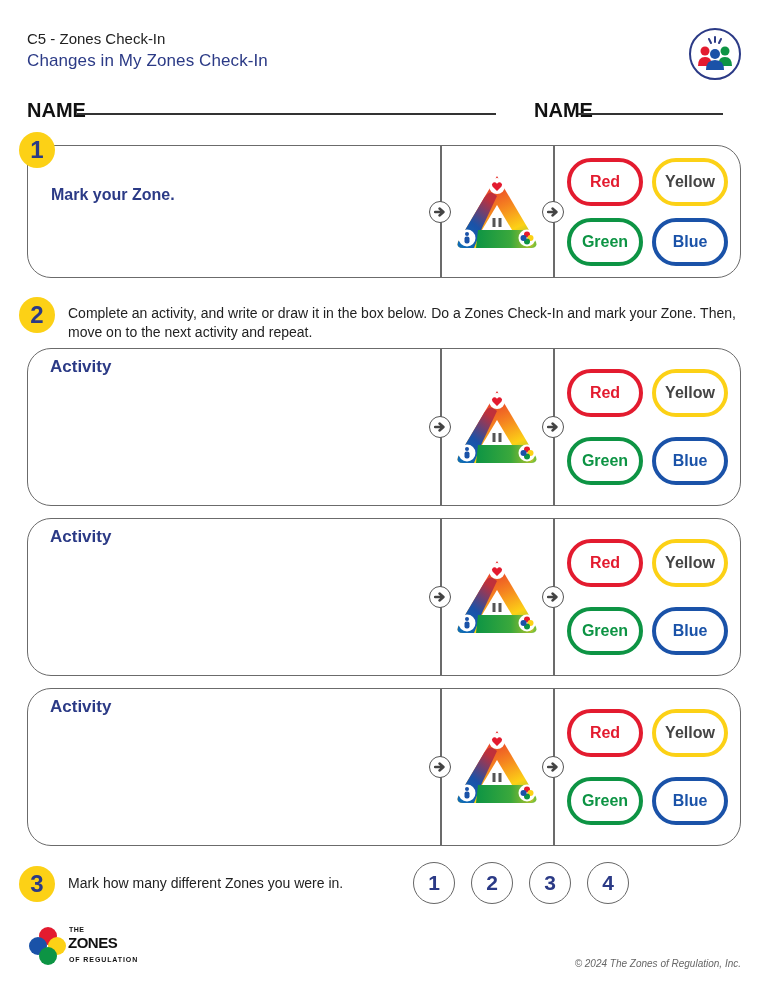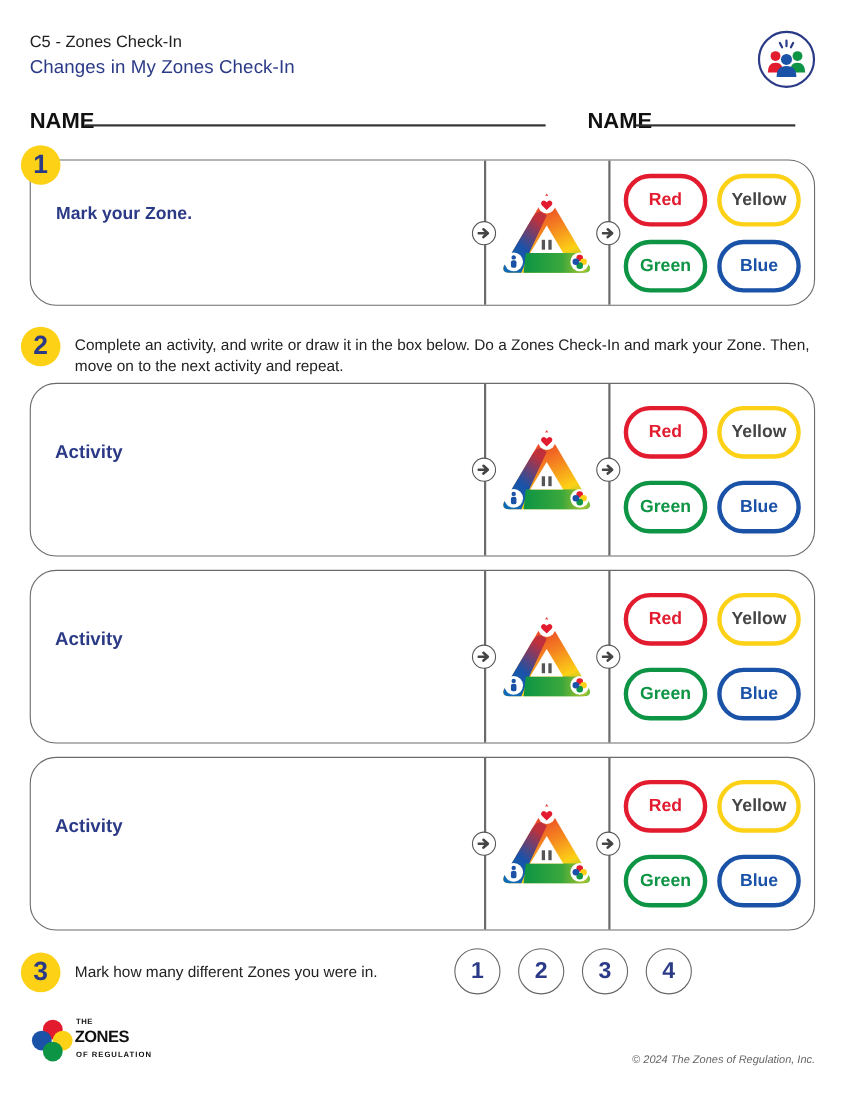--- a/index.html
+++ b/index.html
@@ -14,21 +14,21 @@
   .field-label { position: absolute; font-size: 20px; font-weight: 700; color: #111; top: 99px; }
   .field-line { position: absolute; height: 1.5px; background: #333; top: 113px; }
 
   .step-badge { position: absolute; width: 36px; height: 36px; border-radius: 50%; background: #fcd116; display: flex; align-items: center; justify-content: center; font-size: 24px; font-weight: 700; color: #2b3a86; z-index: 3; }
 
   .card { position: absolute; left: 27px; width: 714px; border: 1.5px solid #6b6b6b; border-radius: 24px; background: #fff; }
   .card.first { border-top-left-radius: 0; }
   .divider { position: absolute; top: 0; bottom: 0; width: 1.5px; background: #6b6b6b; }
 
   .card-instruction { position: absolute; left: 23px; top: 38px; font-size: 16px; font-weight: 700; color: #2b3a86; line-height: 22px; }
-  .activity-label { position: absolute; left: 22px; top: 8px; font-size: 17px; font-weight: 700; color: #2b3a86; margin-top: 44px; }
+  .activity-label { position: absolute; left: 22px; top: 8px; font-size: 17px; font-weight: 700; color: #2b3a86; }
 
   .arrow-btn { position: absolute; width: 22px; height: 22px; border-radius: 50%; border: 1.5px solid #555; background: #fff; display: flex; align-items: center; justify-content: center; z-index: 2; }
   .arrow-btn svg { width: 12px; height: 12px; }
 
   .zones-icon { position: absolute; width: 86px; height: 80px; }
 
   .pill { position: absolute; width: 76px; height: 48px; border-radius: 24px; border: 4px solid; background: #fff; display: flex; align-items: center; justify-content: center; font-size: 16px; font-weight: 700; }
 
   .instr2 { position: absolute; left: 68px; top: 304px; font-size: 14px; line-height: 19px; color: #222; width: 670px; }
   .instr3 { position: absolute; left: 68px; top: 875px; font-size: 14px; color: #222; }

